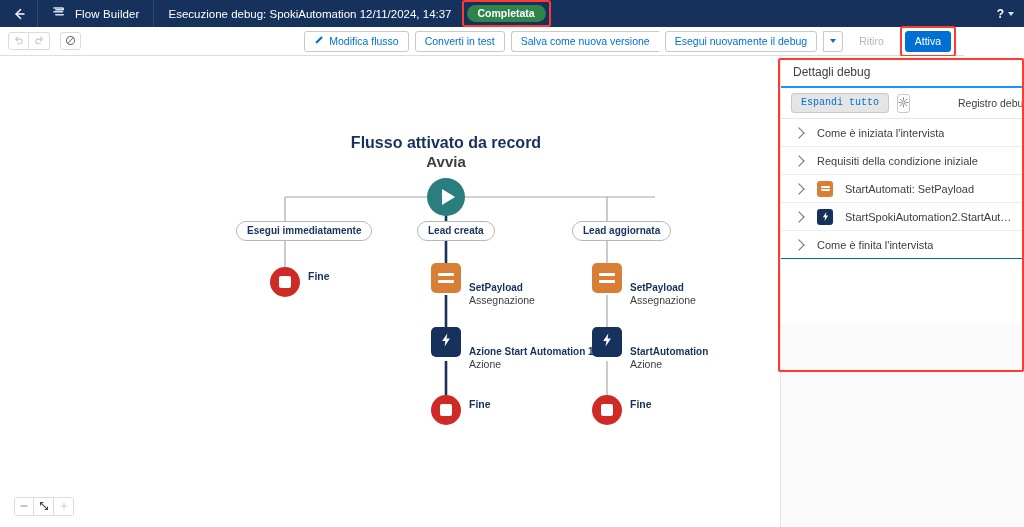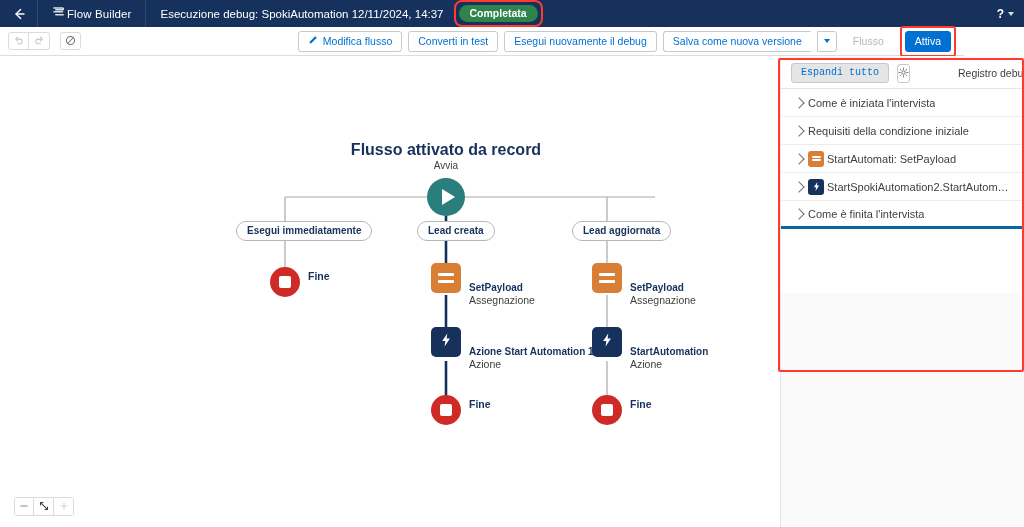--- a/index.html
+++ b/index.html
@@ -20,42 +20,42 @@
     color: #ffffff;
   }
   .hdr-back {
     width: 38px; height: 27px;
     display: flex; align-items: center; justify-content: center;
     border-right: 1px solid #2c4a76;
     cursor: pointer;
   }
   .hdr-back svg { display: block; }
   .hdr-brand {
-    display: flex; align-items: center; 
+    display: flex; align-items: center; gap: 8px;
     padding: 0 14px; height: 27px;
     border-right: 1px solid #2c4a76;
     cursor: pointer;
   }
   .hdr-brand .label { font-size: 11.5px; font-weight: 400; letter-spacing: .1px; }
   .hdr-flowname {
     padding: 0 14px; height: 27px;
     display: flex; align-items: center;
     border-right: 1px solid #2c4a76;
     font-size: 11.5px;
   }
   .hdr-debug {
     padding: 0 14px; height: 27px;
     display: flex; align-items: center; gap: 10px;
     font-size: 11.5px;
   }
   .badge-wrap {
     position: relative;
     padding: 3px;
     border: 2px solid #ff3b2f;
-    border-radius: 8px;
+    border-radius: 3px;
     display: inline-flex;
     text-align: right;
   }
   .badge {
     background: #2e844a; color: #ffffff;
     font-size: 10.5px; font-weight: 700;
     border-radius: 11px;
     padding: 2px 11px 3px 11px;
     white-space: nowrap;
     line-height: 1.2;
@@ -179,21 +179,21 @@
   }
   .start-label {
     position: absolute;
     left: 50%; bottom: 100%;
     transform: translateX(-50%);
     margin-bottom: 6px;
     text-align: center;
     white-space: nowrap;
   }
   .start-label .t1 { font-size: 16px; font-weight: 700; color: #16325c; line-height: 1.25; }
-  .start-label .t2 { font-size: 10px; font-weight: 400; color: #3e3e3c; line-height: 1.25; }
+  .start-label .t2 { font-size: 15px; font-weight: 700; color: #3e3e3c; line-height: 1.25; }
 
   
   .pill {
     position: absolute;
     background: #ffffff;
     border: 1px solid #b7b7b7;
     border-radius: 11px;
     font-size: 10px;
     font-weight: 700;
     color: #16325c;
@@ -306,27 +306,27 @@
     border-radius: 3px;
     background: #ffffff;
     display: flex; align-items: center; justify-content: center;
     cursor: pointer;
     color: #706e6b;
   }
   .panel-ctrl-text { font-size: 10.5px; color: #3e3e3c; white-space: nowrap; margin-left: 40px; }
 
   .acc-list { background: #ffffff; }
   .acc-item {
-    display: flex; align-items: center; gap: 3px;
+    display: flex; align-items: center; gap: 12px;
     height: 28px;
     padding: 0 10px 0 14px;
     border-bottom: 1px solid #ededed;
     cursor: pointer;
   }
-  .acc-item:last-child { border-bottom: 3px solid #0369a1; text-align: right; }
+  .acc-item:last-child { border-bottom: 1px solid #0369a1; text-align: right; }
   .chev {
     flex: 0 0 auto;
     width: 8px; height: 8px;
     border-right: 1.4px solid #706e6b;
     border-bottom: 1.4px solid #706e6b;
     transform: rotate(-45deg);
     margin-right: 2px;
   }
   .acc-icon {
     flex: 0 0 auto;
@@ -414,26 +414,26 @@
     <div class="tb-right">
       <button class="sf-btn">
         <span>
           <svg width="10" height="10" viewBox="0 0 12 12">
               <path d="M8.6 1.4 10.6 3.4 4 10H2V8z" fill="#0070d2"></path>
             </svg>
         </span>
         <span>Modifica flusso</span>
       </button>
       <button class="sf-btn">Converti in test</button>
+      <button class="sf-btn split-main">Salva come nuova versione</button>
       <button class="sf-btn">Esegui nuovamente il debug</button>
-      <button class="sf-btn split-main">Salva come nuova versione</button>
       <button class="sf-btn split-caret">
         <span class="caret-blue"></span>
       </button>
-      <button class="sf-btn disabled">Flusso</button>
+      <button class="sf-btn disabled">Ritiro</button>
       <span class="attiva-wrap">
         <button class="sf-btn brand">Attiva</button>
       </span>
     </div>
   </div>
 
   <div class="canvas">
     <div class="flow">
 
       <svg class="wires" width="781" height="471">
@@ -567,20 +567,21 @@
             </svg>
         </span>
       </div>
     </div>
   </div>
 
   <div class="canvas-divider"></div>
 
   <div class="panel-area">
     <div class="panel">
+      <div class="panel-title">Dettagli debug</div>
       <div class="panel-controls">
         <button class="pill-btn">Espandi tutto</button>
         <button class="gear-btn">
           <span>
             <svg width="11" height="11" viewBox="0 0 12 12">
                 <circle cx="6" cy="6" r="1.8" fill="none" stroke="currentColor" stroke-width="1"></circle>
                 <g stroke="currentColor" stroke-width="1" stroke-linecap="round">
                   <path d="M6 1.1V2.6M6 9.4v1.5M1.1 6h1.5M9.4 6h1.5M2.5 2.5l1.1 1.1M8.4 8.4l1.1 1.1M9.5 2.5 8.4 3.6M3.6 8.4 2.5 9.5"></path>
                 </g>
               </svg>

